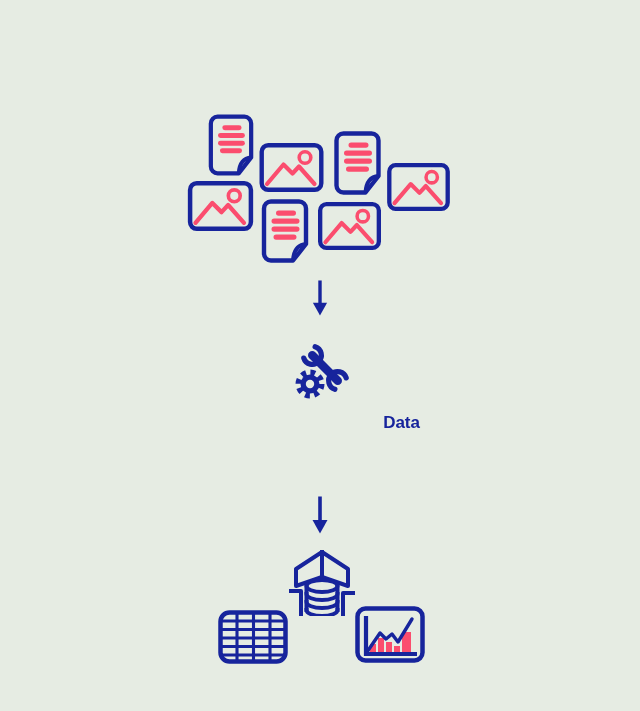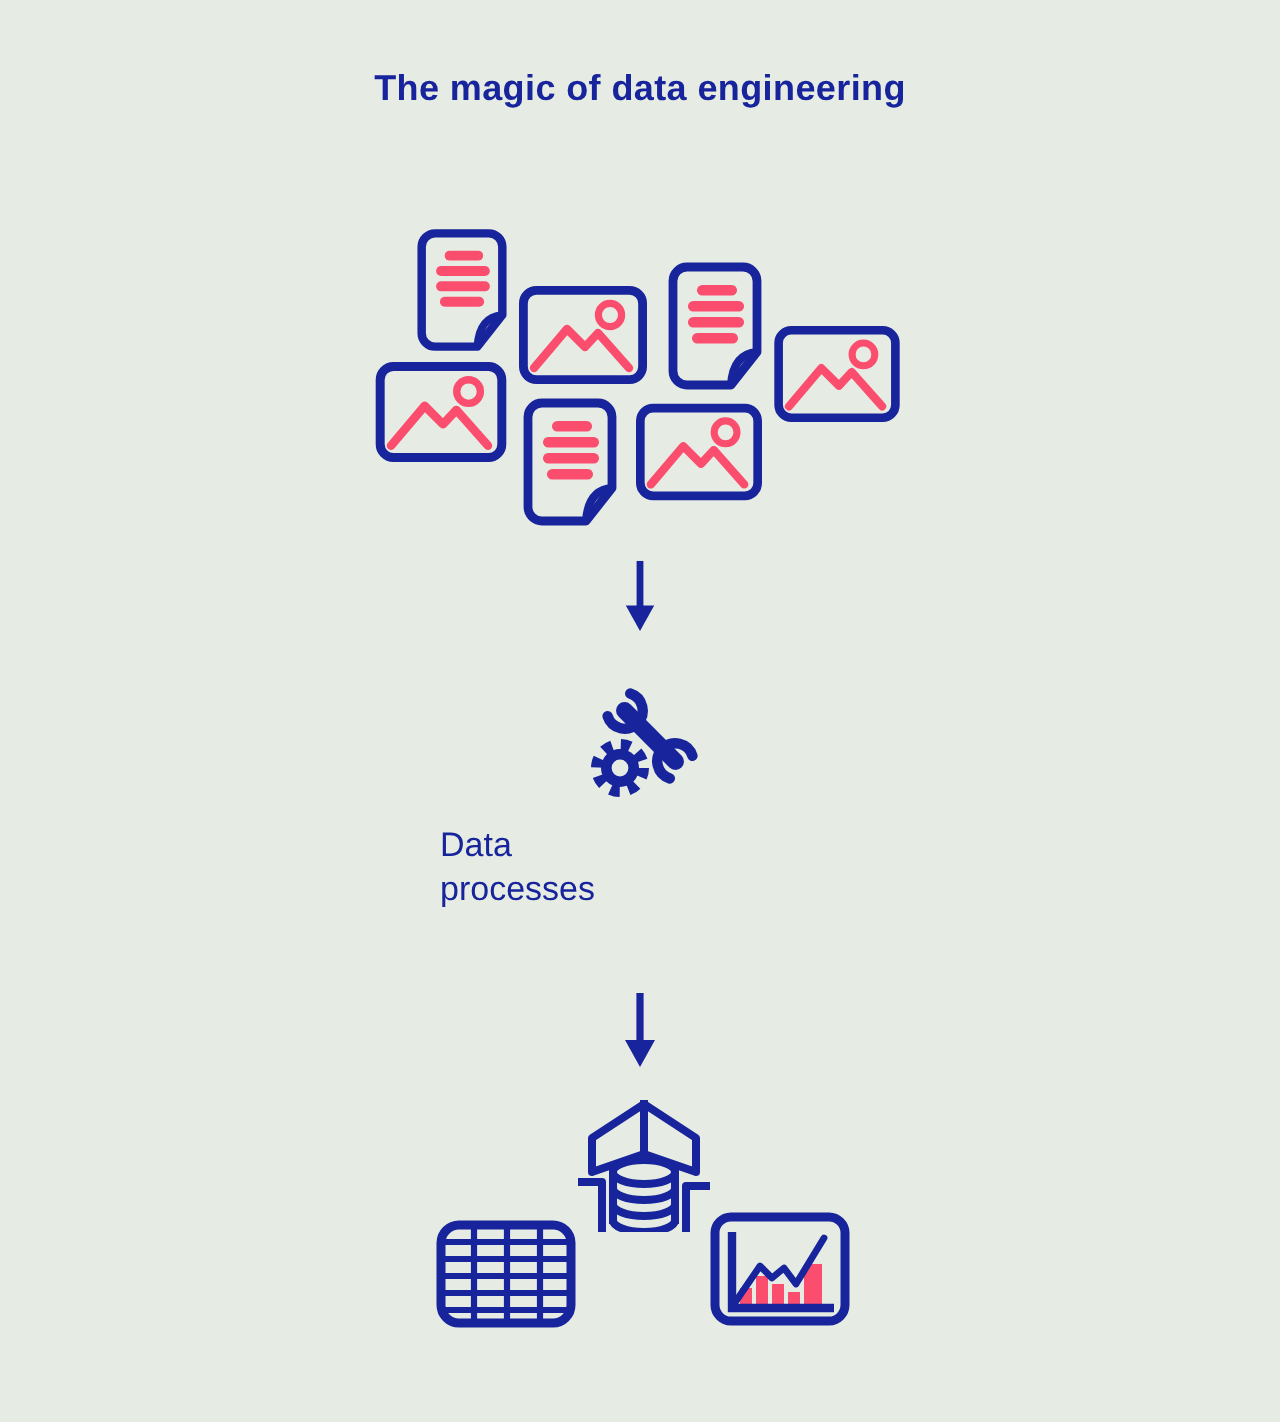--- a/index.html
+++ b/index.html
@@ -19,22 +19,22 @@
   .page-title{
     left:0;top:34px;width:640px;
     text-align:center;
     font-size:18px;font-weight:bold;
     letter-spacing:.2px;
     color:var(--navy);
     margin:0;
   }
   .process-label{
     left:220px;top:412px;width:200px;
-    text-align:left;
-    font-size:17px;font-weight:normal;
+    text-align:right;
+    font-size:17px;font-weight:bold;
     line-height:22px;
     color:var(--navy);
   }
   svg{display:block;}
 </style>
 </head>
 <body>
 
 <svg width="0" height="0" style="position:absolute" aria-hidden="true">
   <defs>
@@ -55,21 +55,20 @@
 
     <symbol id="sym-arrow" viewBox="0 0 18 38">
       <line x1="9" y1="0.5" x2="9" y2="25" stroke="#17249c" stroke-width="3.6"></line>
       <polygon points="1.5,24 16.5,24 9,37.5" fill="#17249c"></polygon>
     </symbol>
   </defs>
 </svg>
 
 <div class="canvas">
 
-  <h1 class="abs page-title">The magic of data engineering</h1>
 
   <div>
     <div class="abs" style="left:207px;top:113px">
       <svg width="48" height="64">
           <use href="#sym-doc"></use>
         </svg>
     </div>
     <div class="abs" style="left:259px;top:143px">
       <svg width="65" height="49">
           <use href="#sym-img"></use>
@@ -118,21 +117,20 @@
       <g>
         <circle cx="18" cy="48" r="11" fill="none" stroke="#17249c" stroke-width="7" stroke-dasharray="4.5 4.15"></circle>
         <circle cx="18" cy="48" r="9.5" fill="#17249c"></circle>
         <circle cx="18" cy="48" r="4.2" fill="#e6ece3"></circle>
       </g>
     </svg>
   </div>
 
   <div class="abs process-label">
     <div>Data</div>
-    <div>processes</div>
   </div>
 
   <div class="abs" style="left:311px;top:496px">
     <svg width="18" height="38">
         <use href="#sym-arrow"></use>
       </svg>
   </div>
 
   <div class="abs" style="left:288px;top:548px">
     <svg width="68" height="68" viewBox="0 0 68 68" fill="none" stroke="#17249c" stroke-width="4" stroke-linejoin="round" stroke-linecap="square">

